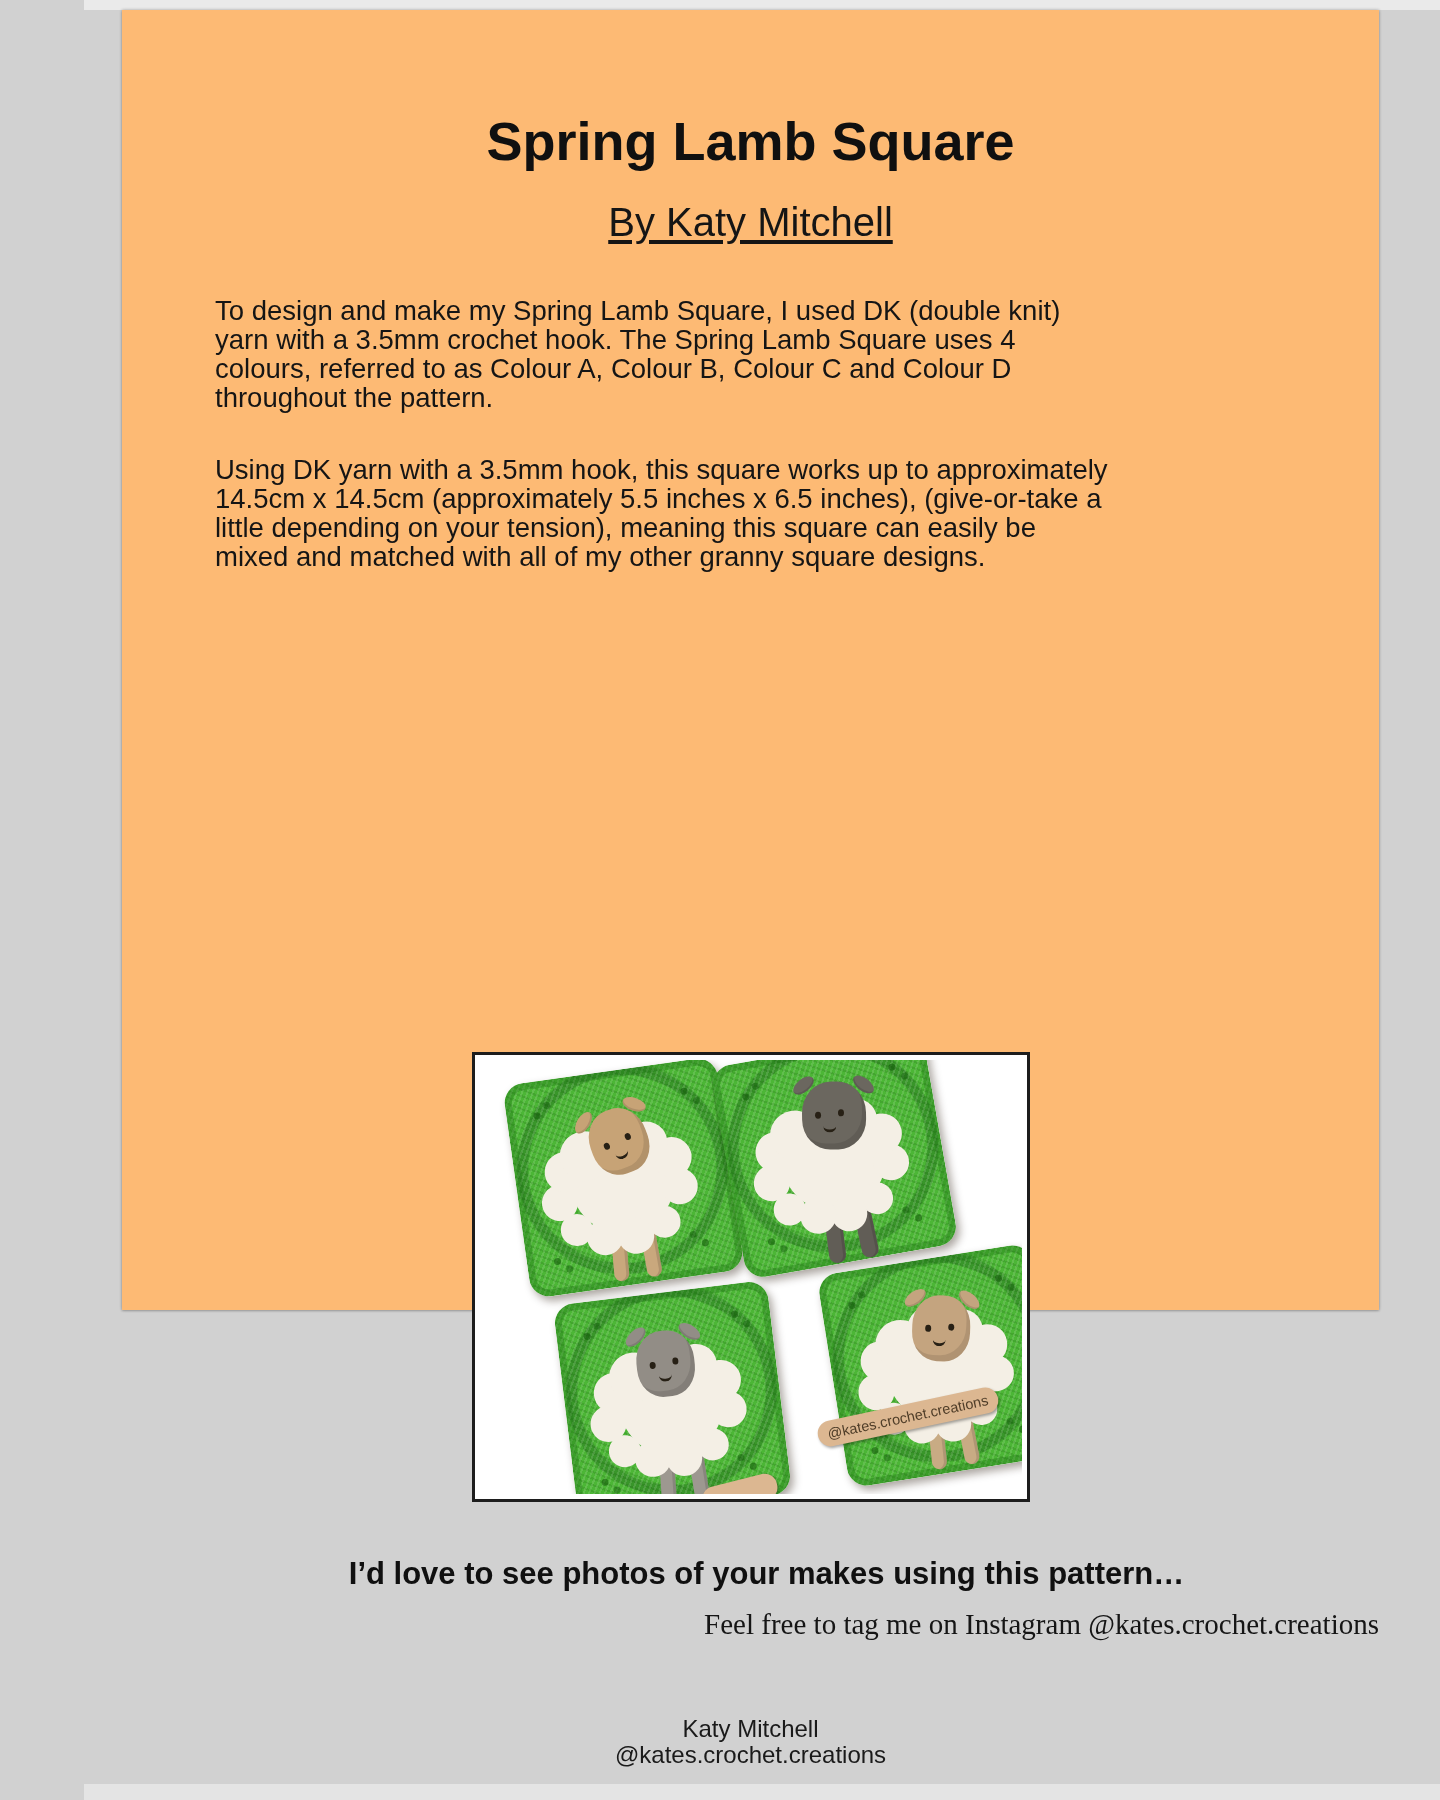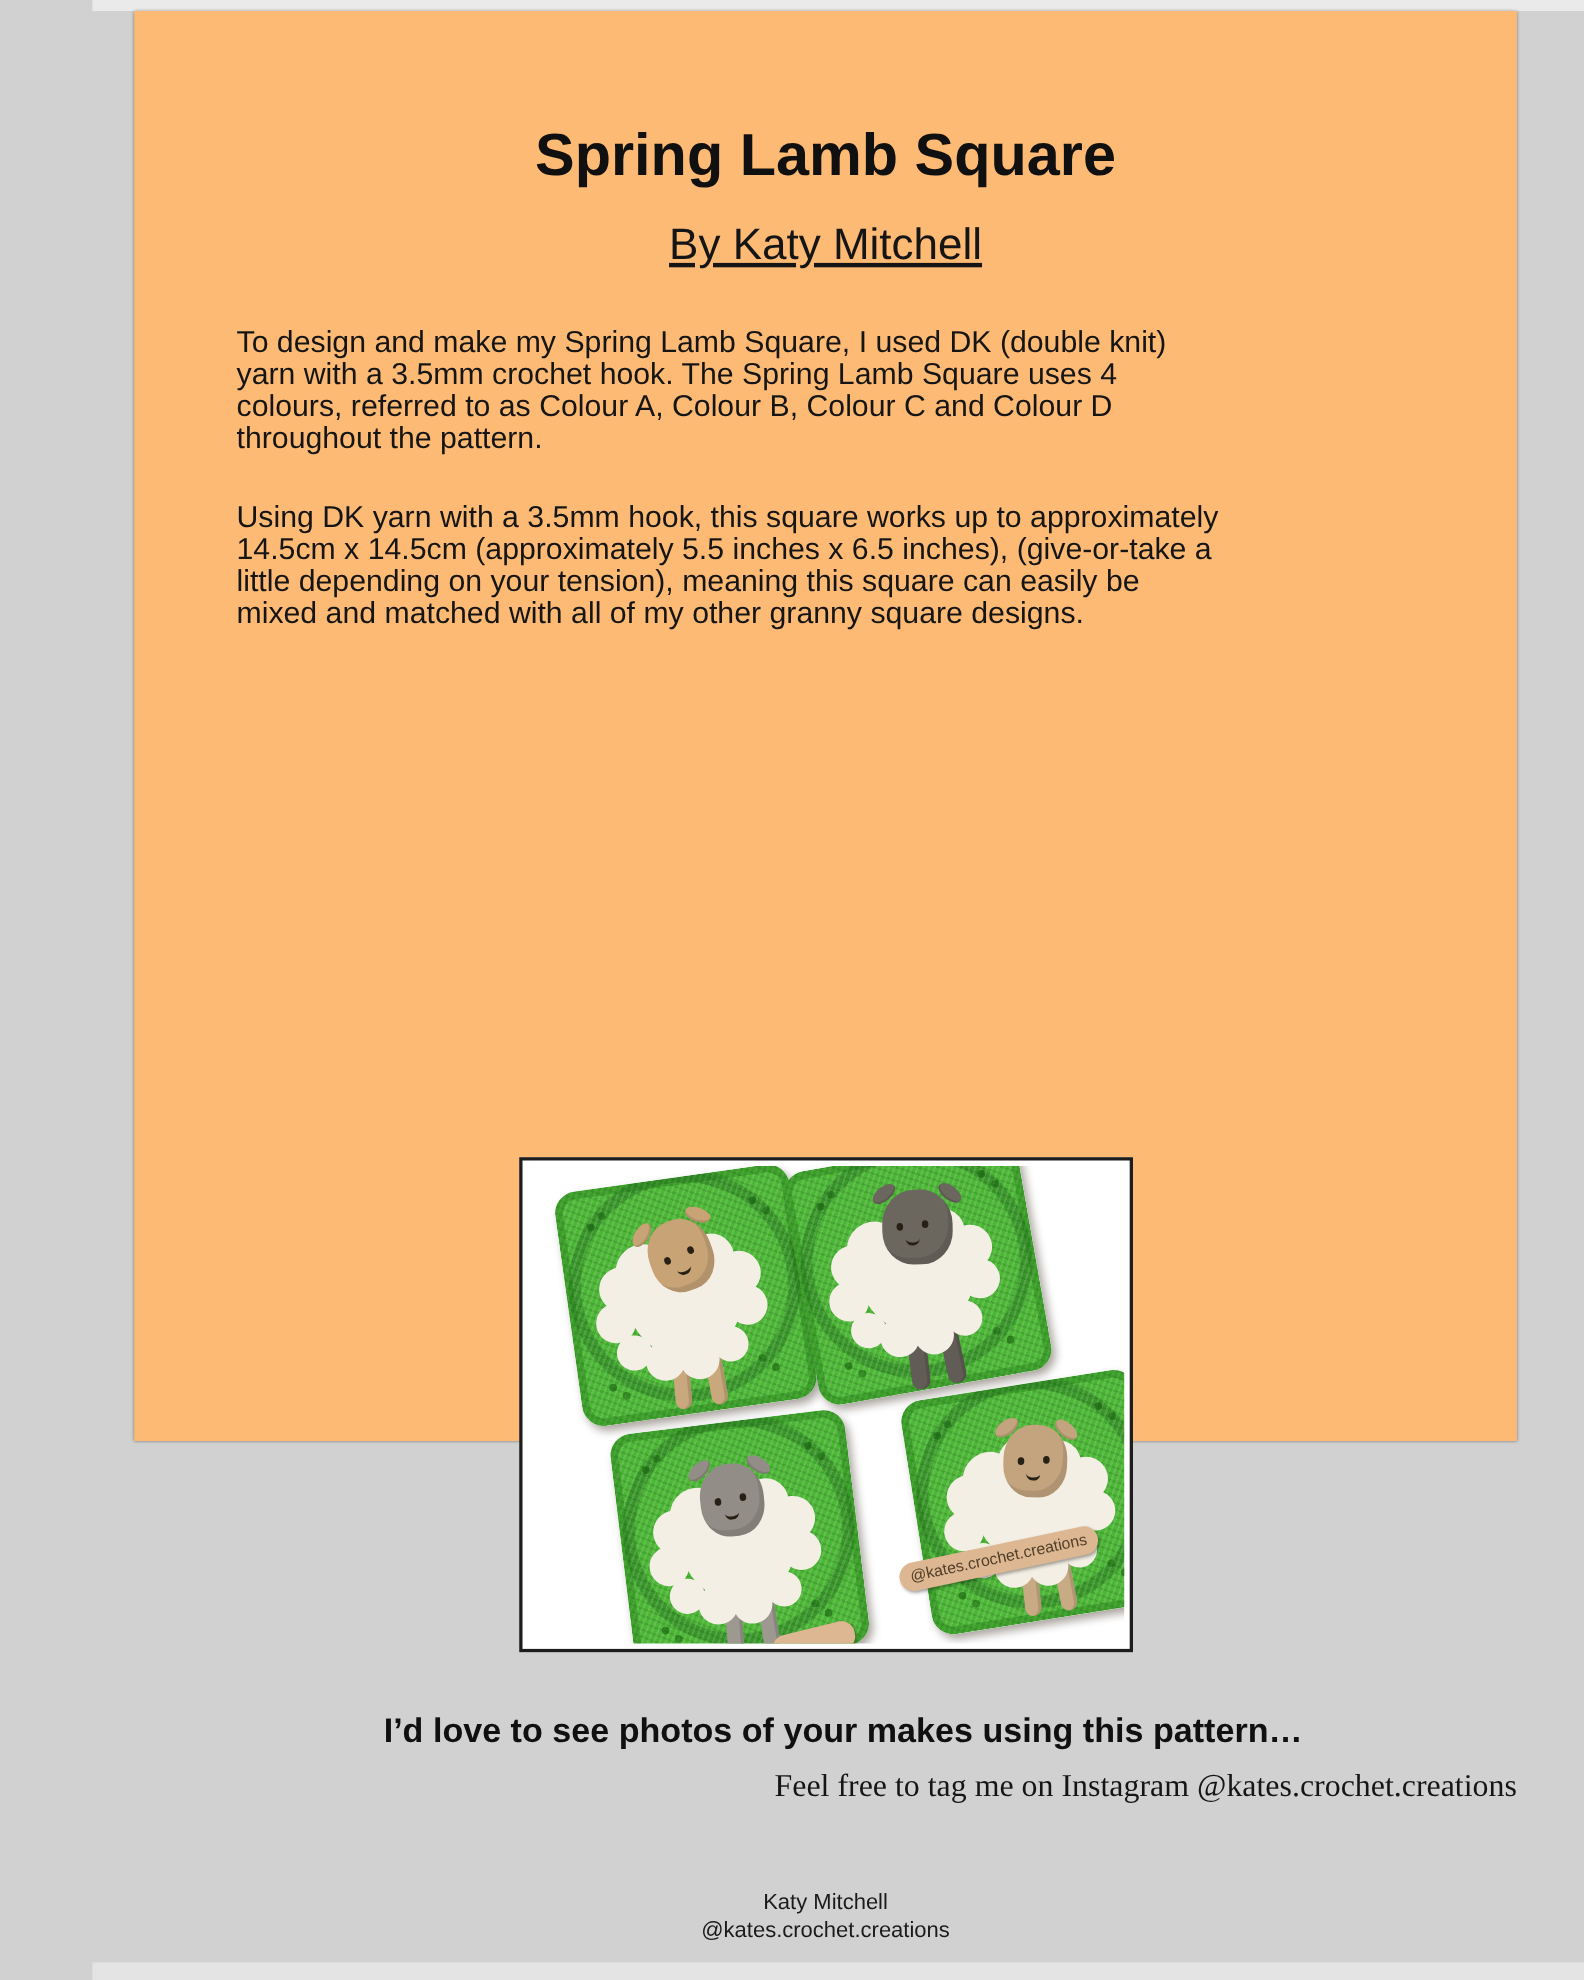--- a/index.html
+++ b/index.html
@@ -142,21 +142,21 @@
   .closing-bold{
     position:absolute;top:1546px;left:16px;width:100%;
     text-align:center;font-size:31px;font-weight:bold;color:#101010;
   }
   .closing-tag{
     position:absolute;top:1598px;left:0;width:100%;
     text-align:right;font-size:29px;color:#151515;font-family:Liberation Serif, serif;
   }
   .footer{
     position:absolute;top:1706px;left:0;width:100%;
-    text-align:center;font-size:20px;line-height:26px;color:#1a1a1a;
+    text-align:center;font-size:24px;line-height:26px;color:#1a1a1a;
   }
 </style>
 </head>
 <body>
 
 <div>
   <div class="strip-top"></div>
   <div class="strip-bottom"></div>
 
   <div class="sheet">

